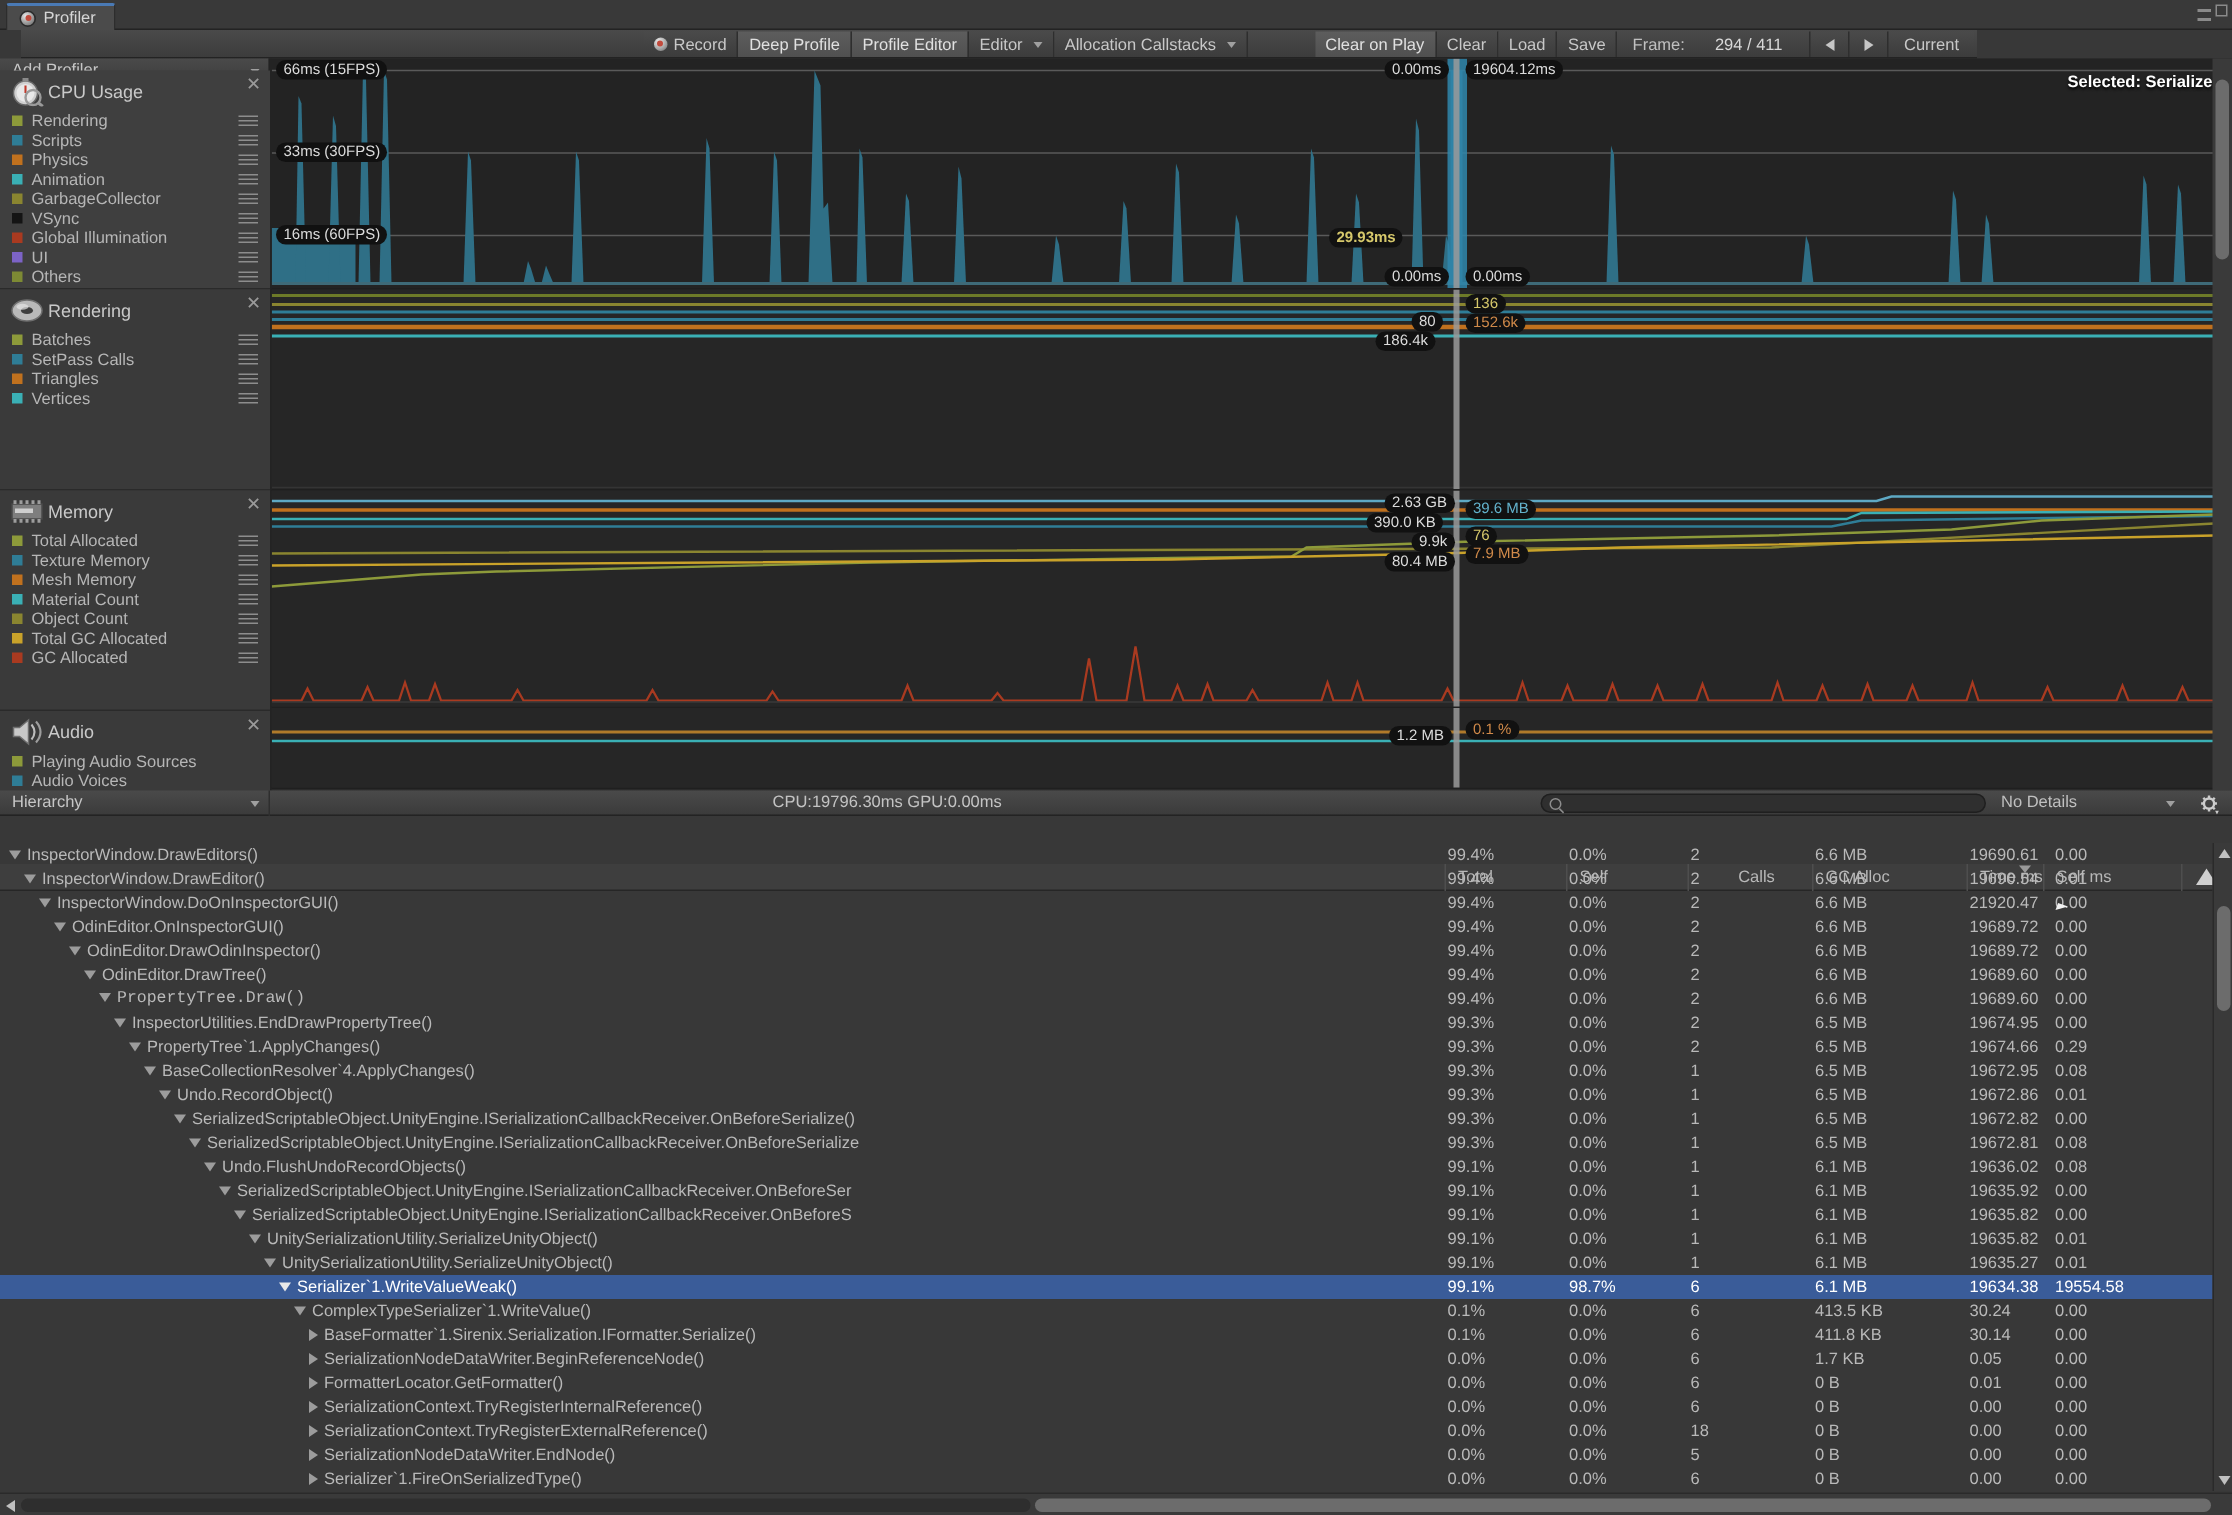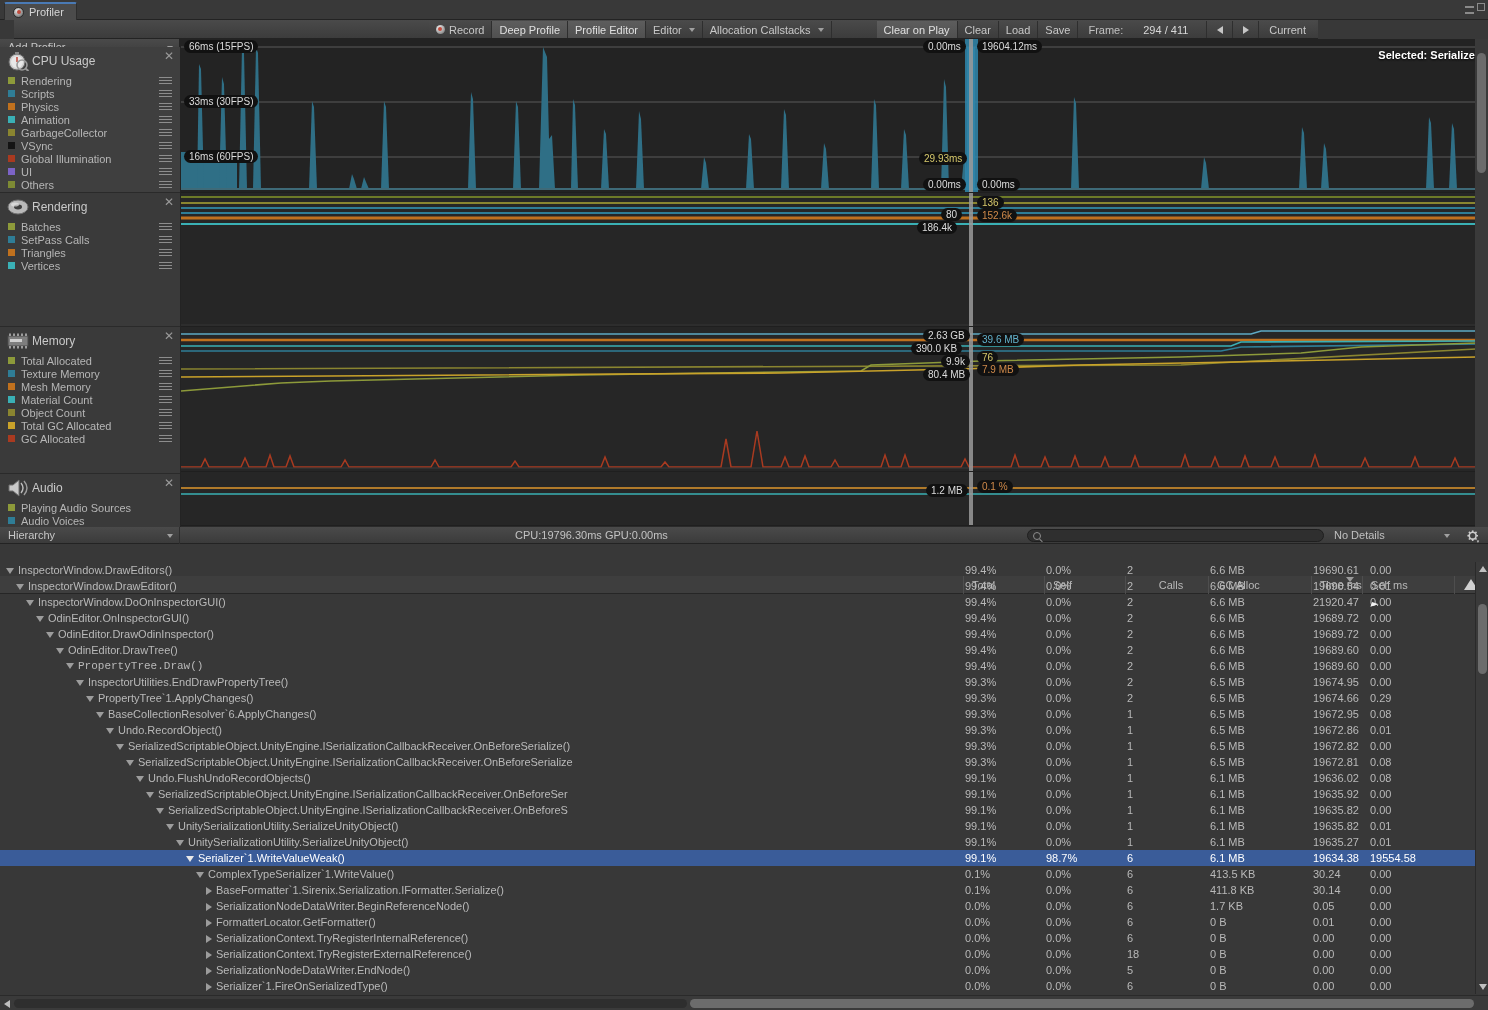--- a/index.html
+++ b/index.html
@@ -566,21 +566,21 @@
         <line x1="0" y1="150" x2="1295" y2="150" stroke="#3e6a78" stroke-width="2"></line>
       </svg>
       <div class="sel-frame-hl" style="left:784px;height:154px;"></div>
       <div class="cursor-line" style="left:788px;height:154px;"></div>
 
       <div class="glabel" style="left:3px;top:1px;">66ms (15FPS)</div>
       <div class="glabel" style="left:3px;top:56px;">33ms (30FPS)</div>
       <div class="glabel" style="left:3px;top:111px;">16ms (60FPS)</div>
 
       <div class="glabel" style="left:742px;top:1px;">0.00ms</div>
-      <div class="glabel c-yellow" style="left:738px;top:113px;">29.93ms</div>
+      <div class="glabel c-yellow" style="left:705px;top:113px;font-weight:bold;">29.93ms</div>
       <div class="glabel" style="left:742px;top:139px;">0.00ms</div>
 
       <div class="glabel" style="left:796px;top:1px;">19604.12ms</div>
       <div class="glabel" style="left:796px;top:139px;">0.00ms</div>
 
       <div class="selected-cap">Selected: Serializer`1.WriteValueWeak()</div>
     </div>
 
     <div class="gpane rend">
       <svg width="1295" height="134">
@@ -771,21 +771,21 @@
       <div class="row">
         <div class="name" style="left: 86px;"><span class="tri-open"></span><span>PropertyTree`1.ApplyChanges()</span></div>
         <div class="num" style="left: 965px;">99.3%</div>
         <div class="num" style="left: 1046px;">0.0%</div>
         <div class="num" style="left: 1127px;">2</div>
         <div class="num" style="left: 1210px;">6.5 MB</div>
         <div class="num" style="left: 1313px;">19674.66</div>
         <div class="num" style="left: 1370px;">0.29</div>
       </div>
       <div class="row">
-        <div class="name" style="left: 96px;"><span class="tri-open"></span><span>BaseCollectionResolver`6.ApplyChanges()</span></div>
+        <div class="name" style="left: 96px;"><span class="tri-open"></span><span>BaseCollectionResolver`4.ApplyChanges()</span></div>
         <div class="num" style="left: 965px;">99.3%</div>
         <div class="num" style="left: 1046px;">0.0%</div>
         <div class="num" style="left: 1127px;">1</div>
         <div class="num" style="left: 1210px;">6.5 MB</div>
         <div class="num" style="left: 1313px;">19672.95</div>
         <div class="num" style="left: 1370px;">0.08</div>
       </div>
       <div class="row">
         <div class="name" style="left: 106px;"><span class="tri-open"></span><span>Undo.RecordObject()</span></div>
         <div class="num" style="left: 965px;">99.3%</div>

